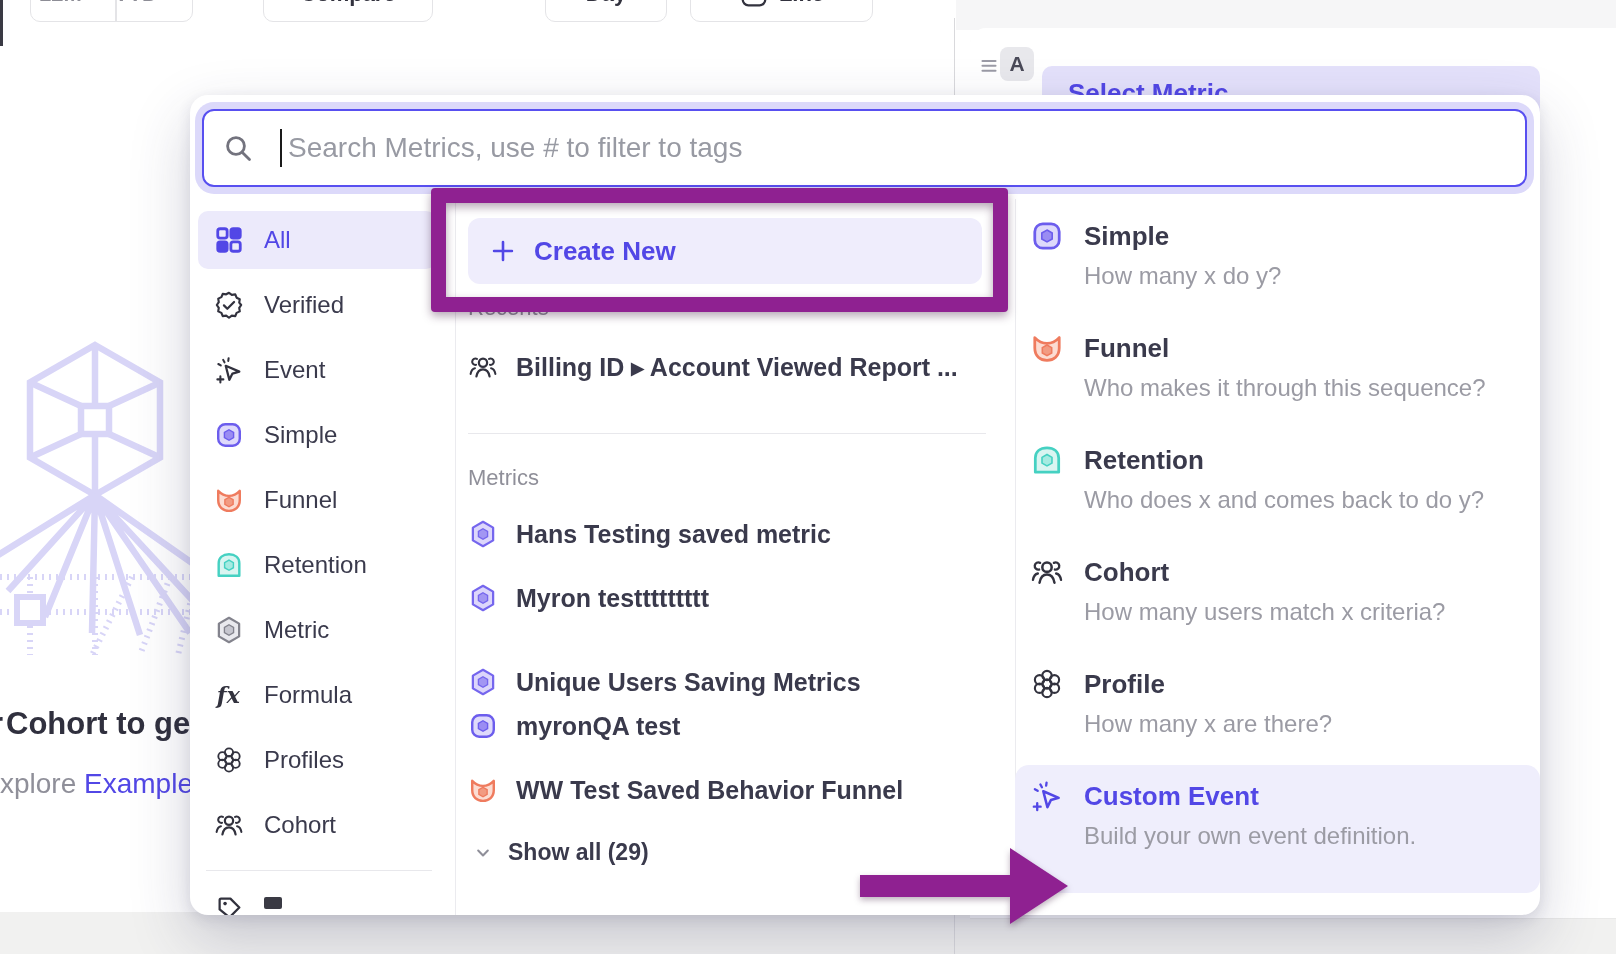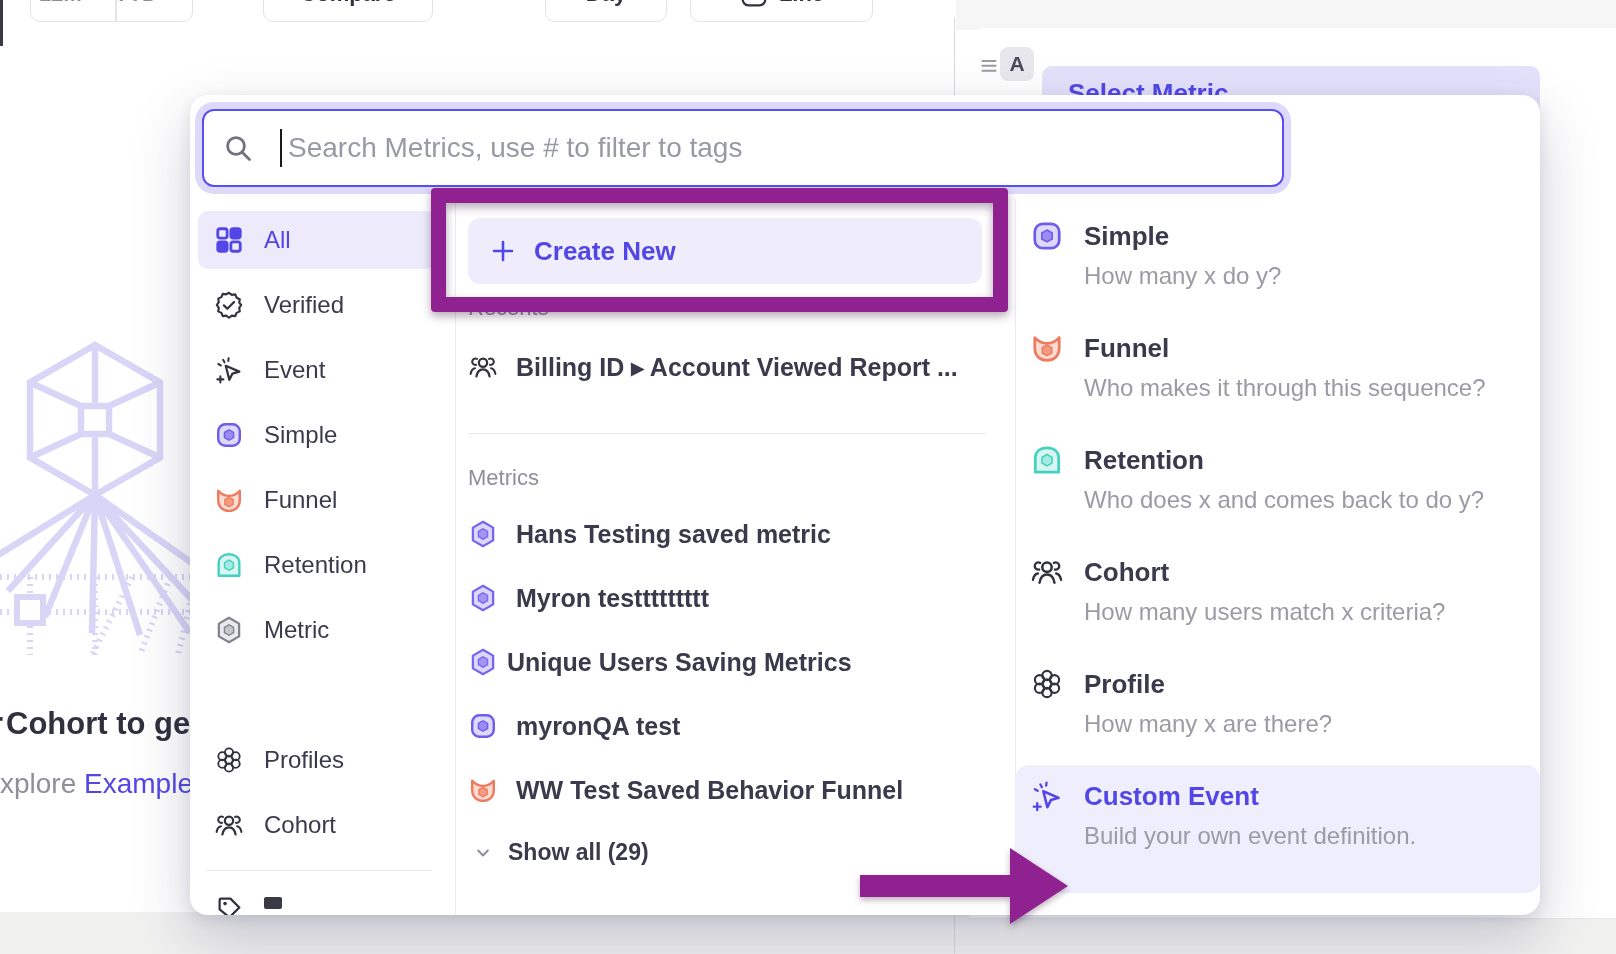--- a/index.html
+++ b/index.html
@@ -37,21 +37,21 @@
   .drag-handle{left:976px;top:52px;width:26px;height:26px;color:#9b9ba6;}
   .series-badge{left:1000px;top:47px;width:34px;height:34px;background:#e8e8ec;border-radius:8px;
                 display:flex;align-items:center;justify-content:center;font-size:21px;font-weight:700;color:#4a4a58;}
   .metric-pill{left:1042px;top:38px;width:498px;height:54px;background:#e4e1fb;border-radius:10px;
                display:flex;align-items:center;padding-left:26px;box-sizing:border-box;
                font-size:26px;font-weight:600;color:#5247e6;margin-top:28px;}
 
   
   .modal{left:190px;top:95px;width:1350px;height:820px;background:#fff;border-radius:18px;
          box-shadow:0 24px 60px rgba(50,50,90,.22), 0 4px 14px rgba(50,50,90,.12);overflow:hidden;z-index:10;}
-  .search-box{left:12px;top:14px;width:1082px;height:78px;border:2.5px solid #584ff0;border-radius:12px;
+  .search-box{left:12px;top:14px;width:1325px;height:78px;border:2.5px solid #584ff0;border-radius:12px;
               box-shadow:0 0 0 7px #dcd9fa;box-sizing:border-box;background:#fff;
               display:flex;align-items:center;}
   .search-ic{width:32px;height:32px;margin-left:18px;color:#73737e;flex:none;}
   .caret{width:2px;height:38px;background:#1a1a1a;margin-left:26px;flex:none;}
   .search-input{flex:1;border:none;outline:none;font-size:28px;font-family:"Liberation Sans",sans-serif;
                 color:#30303e;margin-left:4px;background:transparent;}
   .search-input::placeholder{color:#989aa3;opacity:1;}
 
   .vdiv1{left:265px;top:104px;width:1px;height:716px;background:#ebebef;}
   .vdiv2{left:825px;top:104px;width:1px;height:716px;background:#ebebef;}
@@ -288,20 +288,26 @@
         <use href="#i-retention"></use>
       </svg>
     <span>Retention</span>
   </div>
   <div class="abs sb-item" style="top:506px;">
     <svg class="ic" viewBox="0 0 32 32">
         <use href="#i-metric"></use>
       </svg>
     <span>Metric</span>
   </div>
+  <div class="abs sb-item" style="top:571px;">
+    <svg class="ic" viewBox="0 0 32 32">
+        <use href="#i-formula"></use>
+      </svg>
+    <span>Formula</span>
+  </div>
   <div class="abs sb-item" style="top:636px;">
     <svg class="ic" viewBox="0 0 32 32">
         <use href="#i-profiles"></use>
       </svg>
     <span>Profiles</span>
   </div>
   <div class="abs sb-item" style="top:701px;">
     <svg class="ic" viewBox="0 0 32 32">
         <use href="#i-cohort"></use>
       </svg>
@@ -340,21 +346,21 @@
         <use href="#i-hexbadge"></use>
       </svg>
     <span>Hans Testing saved metric</span>
   </div>
   <div class="abs mid-row" style="top:486px;text-align:right;">
     <svg class="ic" viewBox="0 0 32 32">
         <use href="#i-hexbadge"></use>
       </svg>
     <span>Myron testtttttttt</span>
   </div>
-  <div class="abs mid-row" style="top:550px;gap:9px;">
+  <div class="abs mid-row" style="top:570px;">
     <svg class="ic" viewBox="0 0 32 32">
         <use href="#i-hexbadge"></use>
       </svg>
     <span>Unique Users Saving Metrics</span>
   </div>
   <div class="abs mid-row" style="top:614px;">
     <svg class="ic" viewBox="0 0 32 32">
         <use href="#i-hexsimple"></use>
       </svg>
     <span>myronQA test</span>

